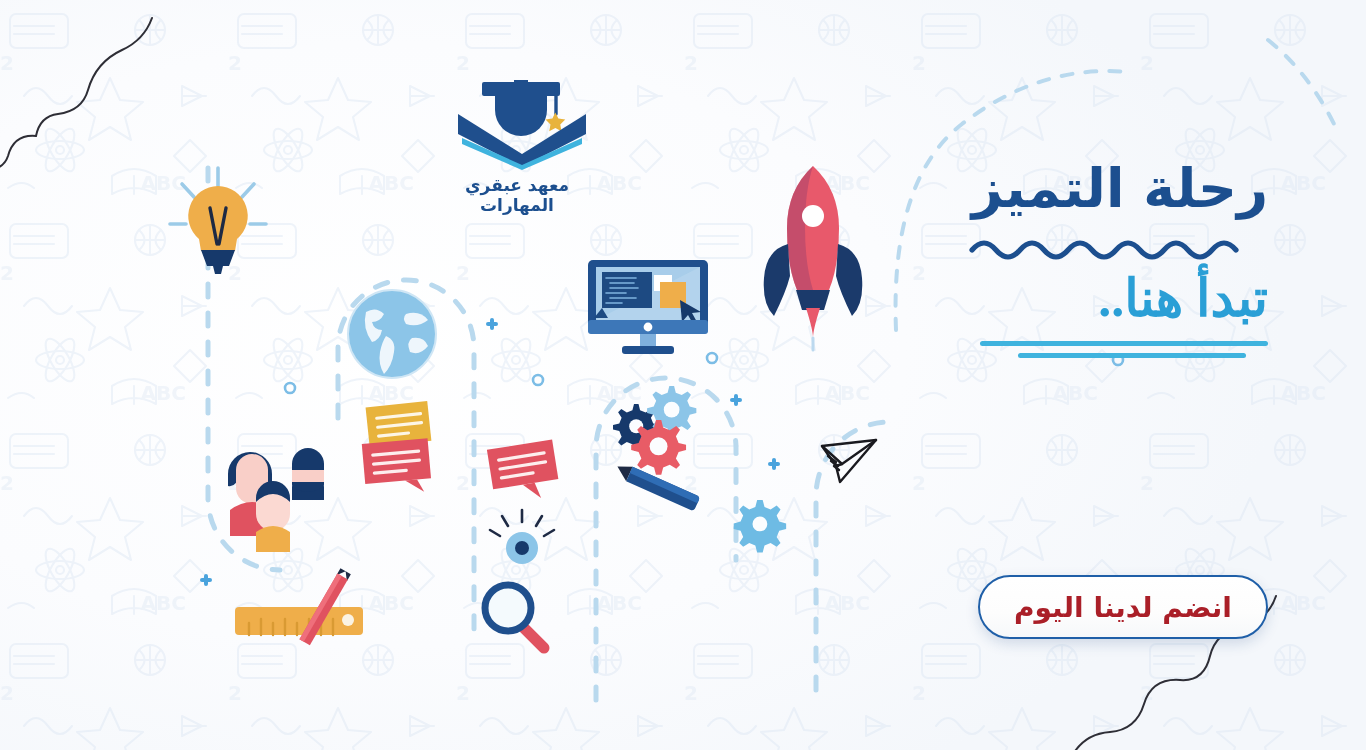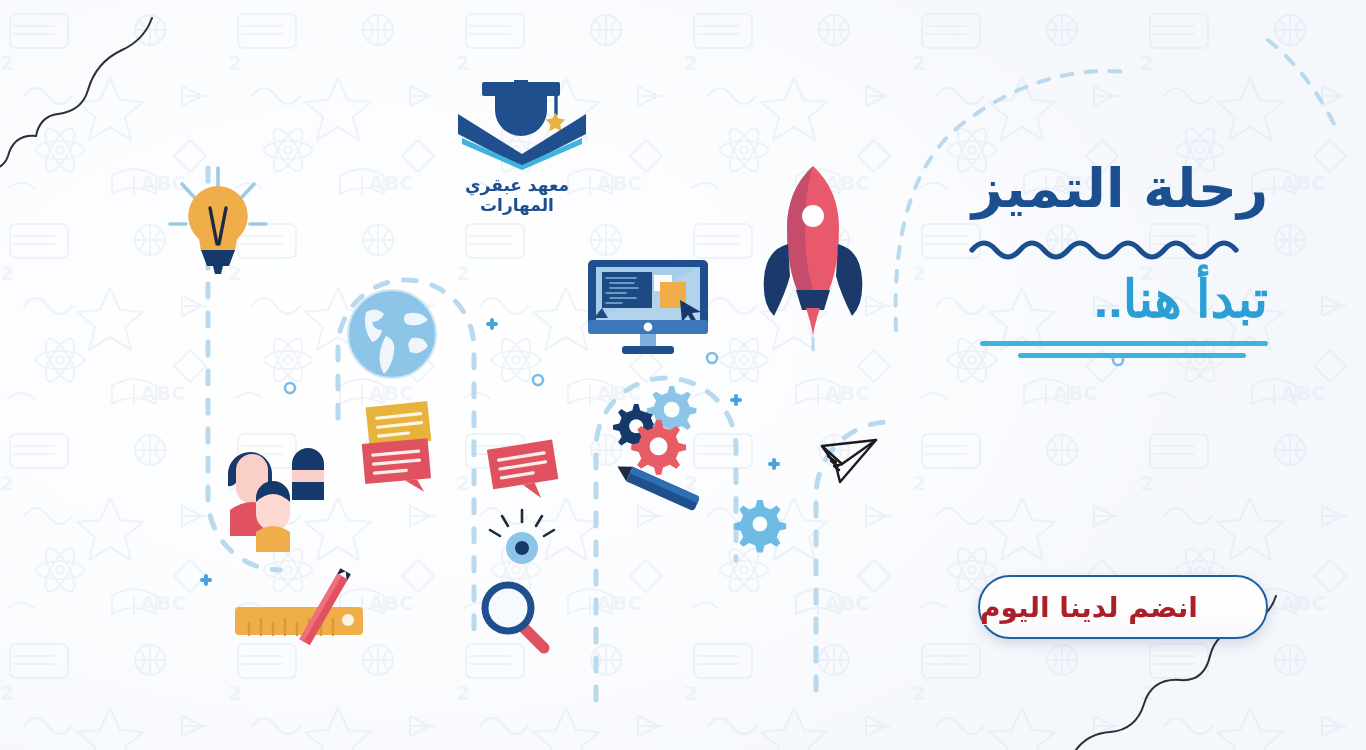--- a/index.html
+++ b/index.html
@@ -26,33 +26,33 @@
   }
   .hl-line{
     font-family:"DejaVu Sans","Liberation Sans",sans-serif;
     font-weight:700;color:#1c4f8f;
     font-size:54px;line-height:1.08;letter-spacing:-1px;
     white-space:nowrap;
   }
   .hl-line.l2{margin-top:2px;}
   #wave{margin-top:16px;}
   #sub{
-    font-family:Liberation Sans, sans-serif;
+    font-family:Liberation Serif, serif;
     font-weight:700;color:#2a9fd6;font-size:52px;line-height:1.05;
     margin-top:12px;white-space:nowrap;
   }
   #rules{margin-top:14px;position:relative;height:22px;}
   .rule{position:absolute;height:5px;background:#3fb3de;border-radius:3px;}
   .rule.top{right:0px;top:0;width:288px;}
   .rule.bot{right:22px;top:12px;width:228px;}
 
   
   #cta{
     position:absolute;right:98px;top:575px;
-    display:flex;align-items:center;justify-content:flex-end;
+    display:flex;align-items:center;justify-content:center;
     width:286px;height:60px;
     background:linear-gradient(#ffffff,#fdfdfd 60%,#f6f8fa);
     border:2px solid #1f5fa8;border-radius:32px;
     box-shadow:0 5px 13px rgba(30,70,130,.17), inset 0 1px 0 #fff;
     cursor:pointer;
   }
   #cta span{
     font-family:"DejaVu Sans","Liberation Sans",sans-serif;
     font-weight:700;font-size:28px;color:#aa1f28;letter-spacing:0px;
     text-shadow:0 1px 0 rgba(255,255,255,.85);

